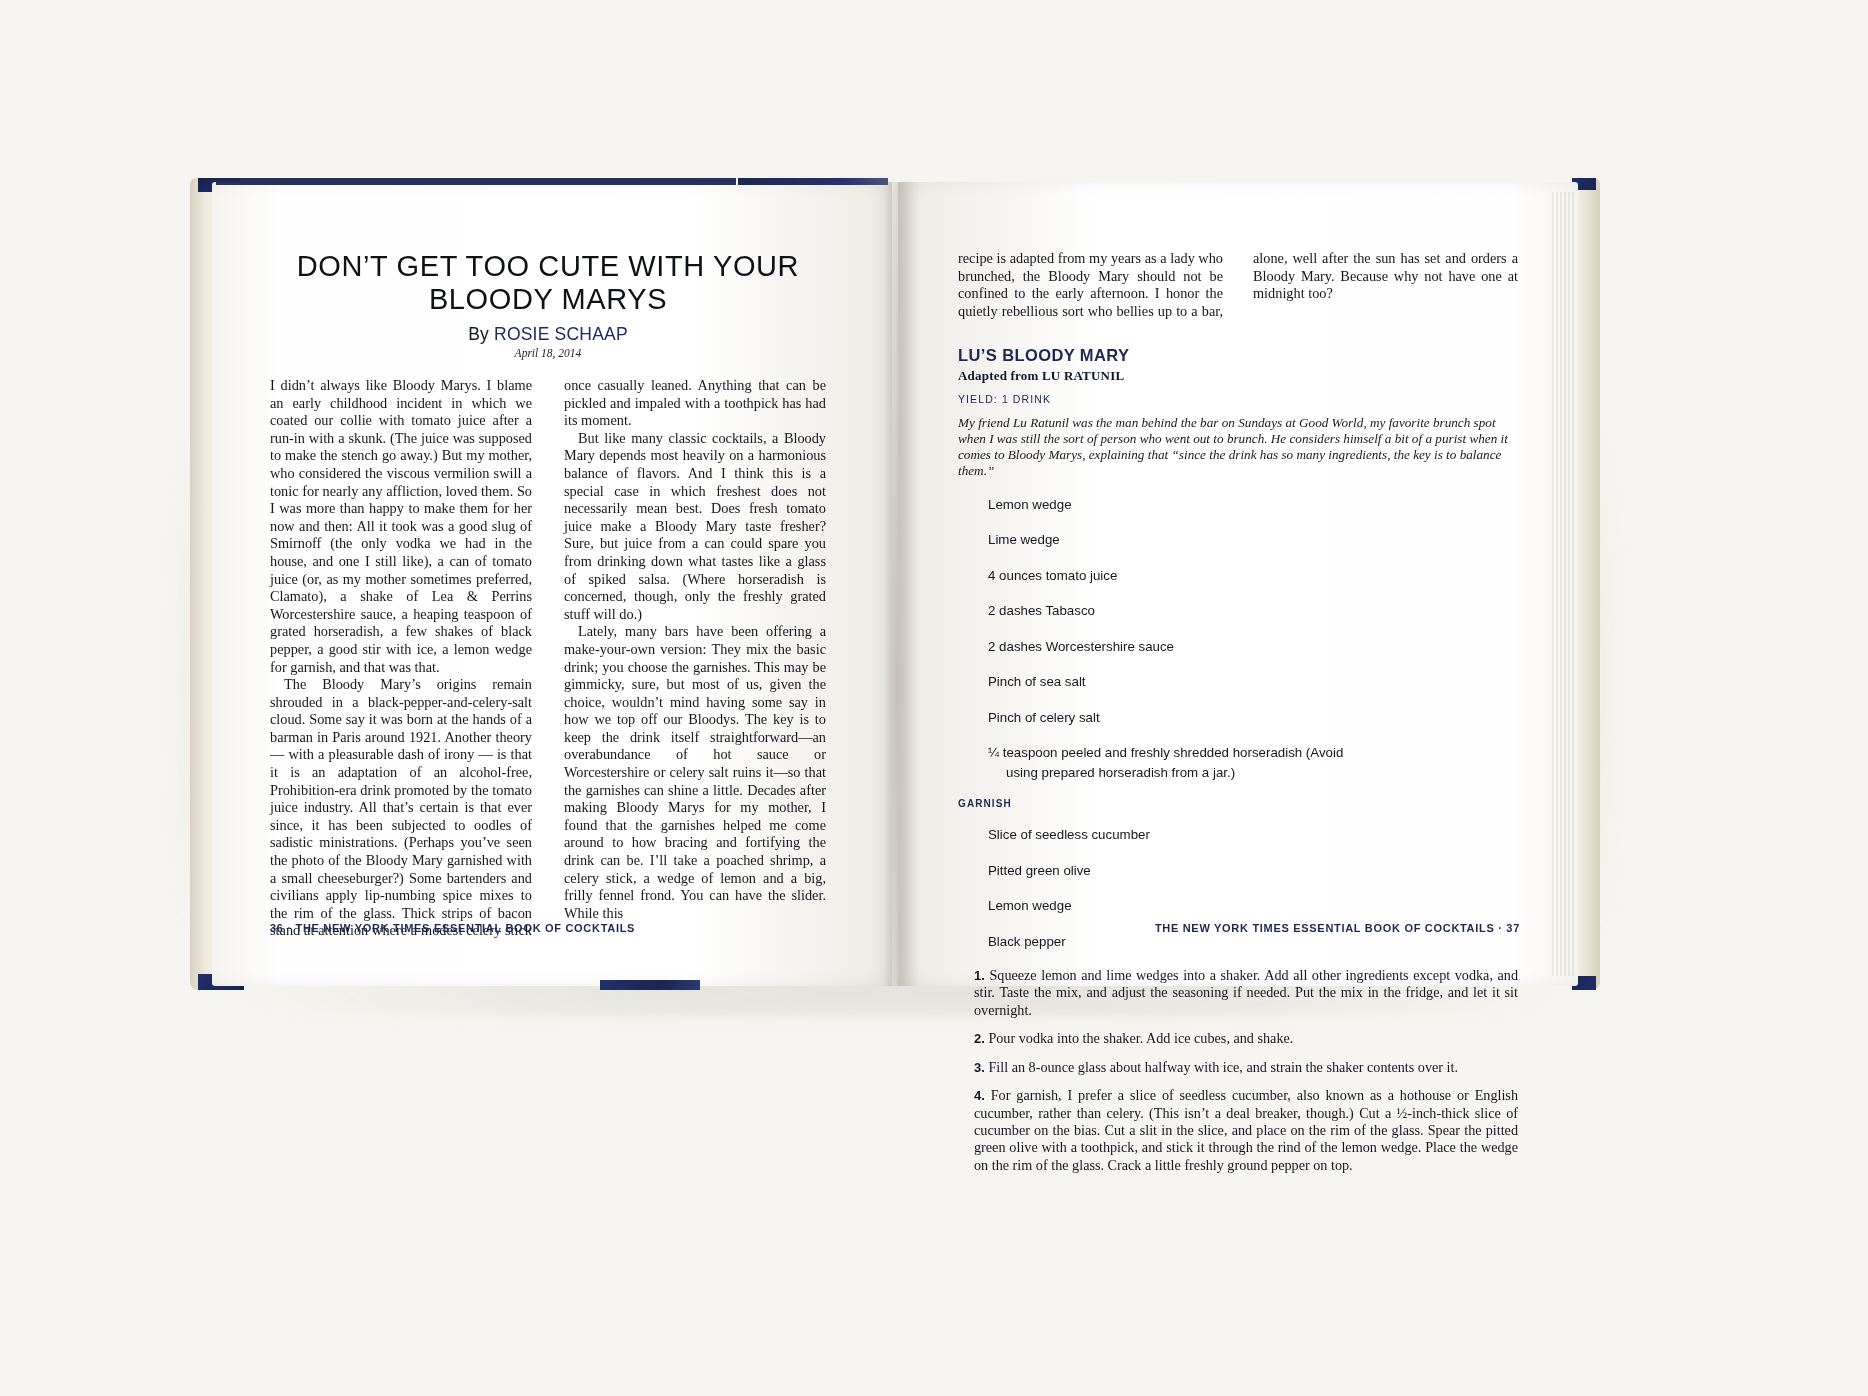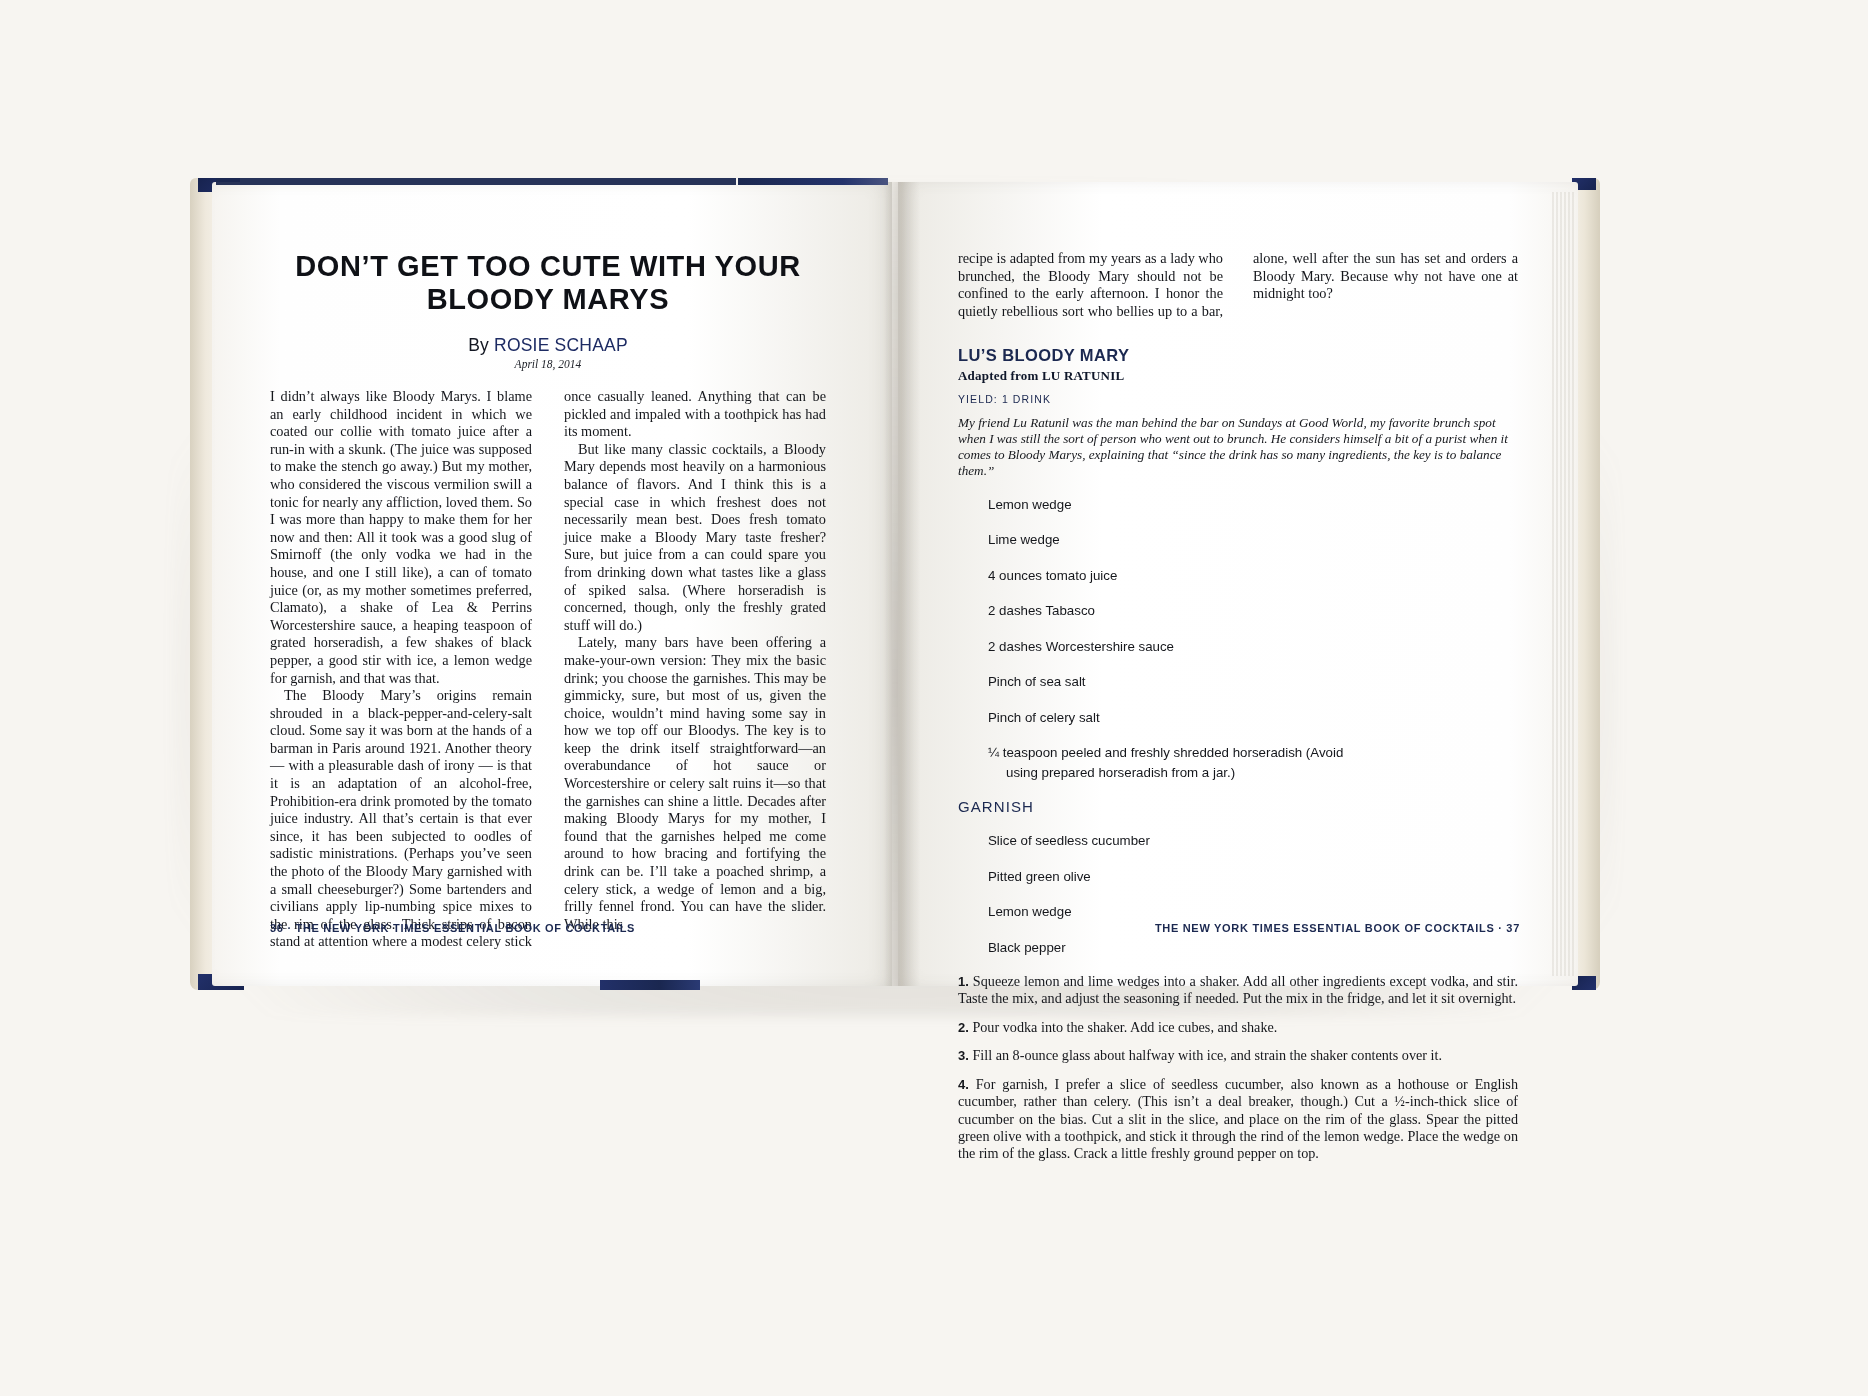--- a/index.html
+++ b/index.html
@@ -154,27 +154,27 @@
   }
 
   
   #left-content {
     left: 80px;
     top: 72px;
     width: 556px;
   }
   .article-title {
     font-family: "Liberation Sans", sans-serif;
-    font-weight: 700;
+    font-weight: 400;
     font-size: 29px;
     line-height: 33px;
     letter-spacing: 0.6px;
     text-align: center;
     color: #0f1116;
-    margin: 0 0 19px 0;
+    margin: 0 0 8px 0;
   }
   .byline {
     font-family: "Liberation Sans", sans-serif;
     font-size: 17.5px;
     text-align: center;
     color: #131722;
     margin: 6px 0 2px 0;
     letter-spacing: .2px;
   }
   .byline .name { color: #1d2b63; }
@@ -266,34 +266,34 @@
     line-height: 19.5px;
     color: #15171c;
     margin: 0 0 2px 0;
     padding-left: 14px;
     list-style: none;
   }
   .ing-list li { margin: 16px; }
   .ing-list li .cont { display: block; padding-left: 18px; }
   .garnish-head {
     font-family: "Liberation Sans", sans-serif;
-    font-weight: 400;
-    font-size: 15px;
+    font-weight: 700;
+    font-size: 10px;
     letter-spacing: 1.1px;
     color: #1b2850;
     margin: 10px 0 2px 0;
   }
   .steps {
     margin: 16px 0 0 0;
     font-size: 14.2px;
     line-height: 17.4px;
     text-align: justify;
     color: #15171c;
   }
-  .steps p { margin: 0 0 11px 0; }
+  .steps p { margin: 0 0 11px 16px; }
   .steps b {
     font-family: "Liberation Sans", sans-serif;
     font-size: 13px;
     color: #16181d;
   }
 </style>
 </head>
 <body>
 
 <div id="book">

